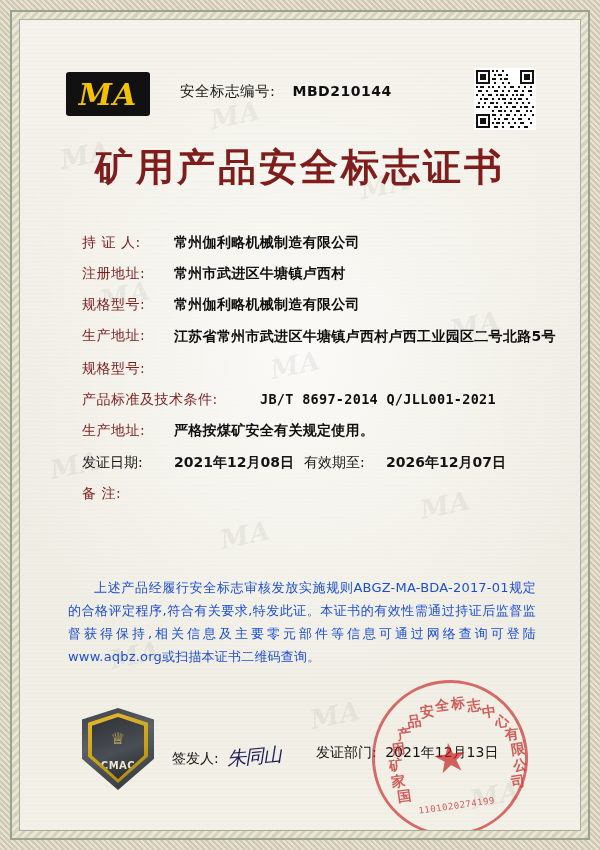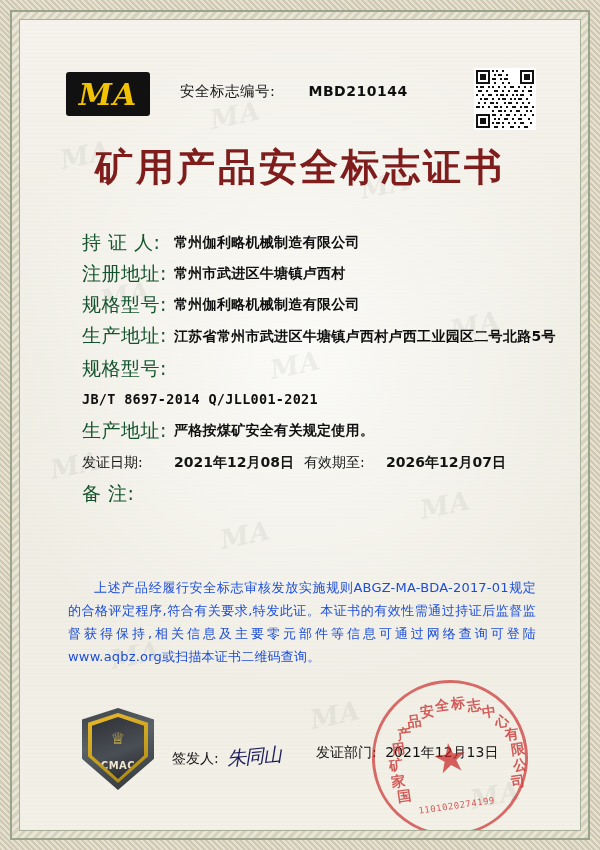--- a/index.html
+++ b/index.html
@@ -101,21 +101,21 @@
   .cert-no {
     position: absolute;
     left: 160px;
     top: 62px;
     font-size: 14.5px;
     color: #1a1a1a;
     letter-spacing: 0.5px;
     white-space: nowrap;
   }
   .cert-no .val {
-    margin-left: 28px;
+    margin-left: 12px;
     letter-spacing: 0.5px;
   }
 
   .qr {
     position: absolute;
     right: 44px;
     top: 48px;
     width: 62px;
     height: 62px;
     background: #fff;
@@ -148,22 +148,22 @@
     align-items: flex-start;
     margin-bottom: 11px;
     font-size: 14px;
     color: #141414;
     line-height: 20px;
   }
   .lbl {
     width: 92px;
     flex: none;
     letter-spacing: 0.5px;
-    font-size: 19px;
-    color: #14532d;
+    font-size: 14px;
+    color: #7f1d1d;
   }
   .val {
     flex: 1;
     font-weight: bold;
     font-size: 14px;
     letter-spacing: 0.3px;
     color: #0f0f0f;
   }
   .val.mono {
     font-family: "DejaVu Sans Mono", "Liberation Mono", monospace;
@@ -530,20 +530,21 @@
             <div class="lbl">生产地址:</div>
             <div class="val two-line">江苏省常州市武进区牛塘镇卢西村卢西工业园区二号北路5号</div>
           </div>
 
 
           <div class="row">
             <div class="lbl">规格型号:</div>
           </div>
 
           <div class="row">
+            <div class="lbl" style="width:178px;">产品标准及技术条件:</div>
             <div class="val mono">JB/T 8697-2014   Q/JLL001-2021</div>
           </div>
 
           <div class="row">
             <div class="lbl">生产地址:</div>
             <div class="val">严格按煤矿安全有关规定使用。</div>
           </div>
 
           <div class="row-date">
             <div class="lbl2">发证日期:</div>

